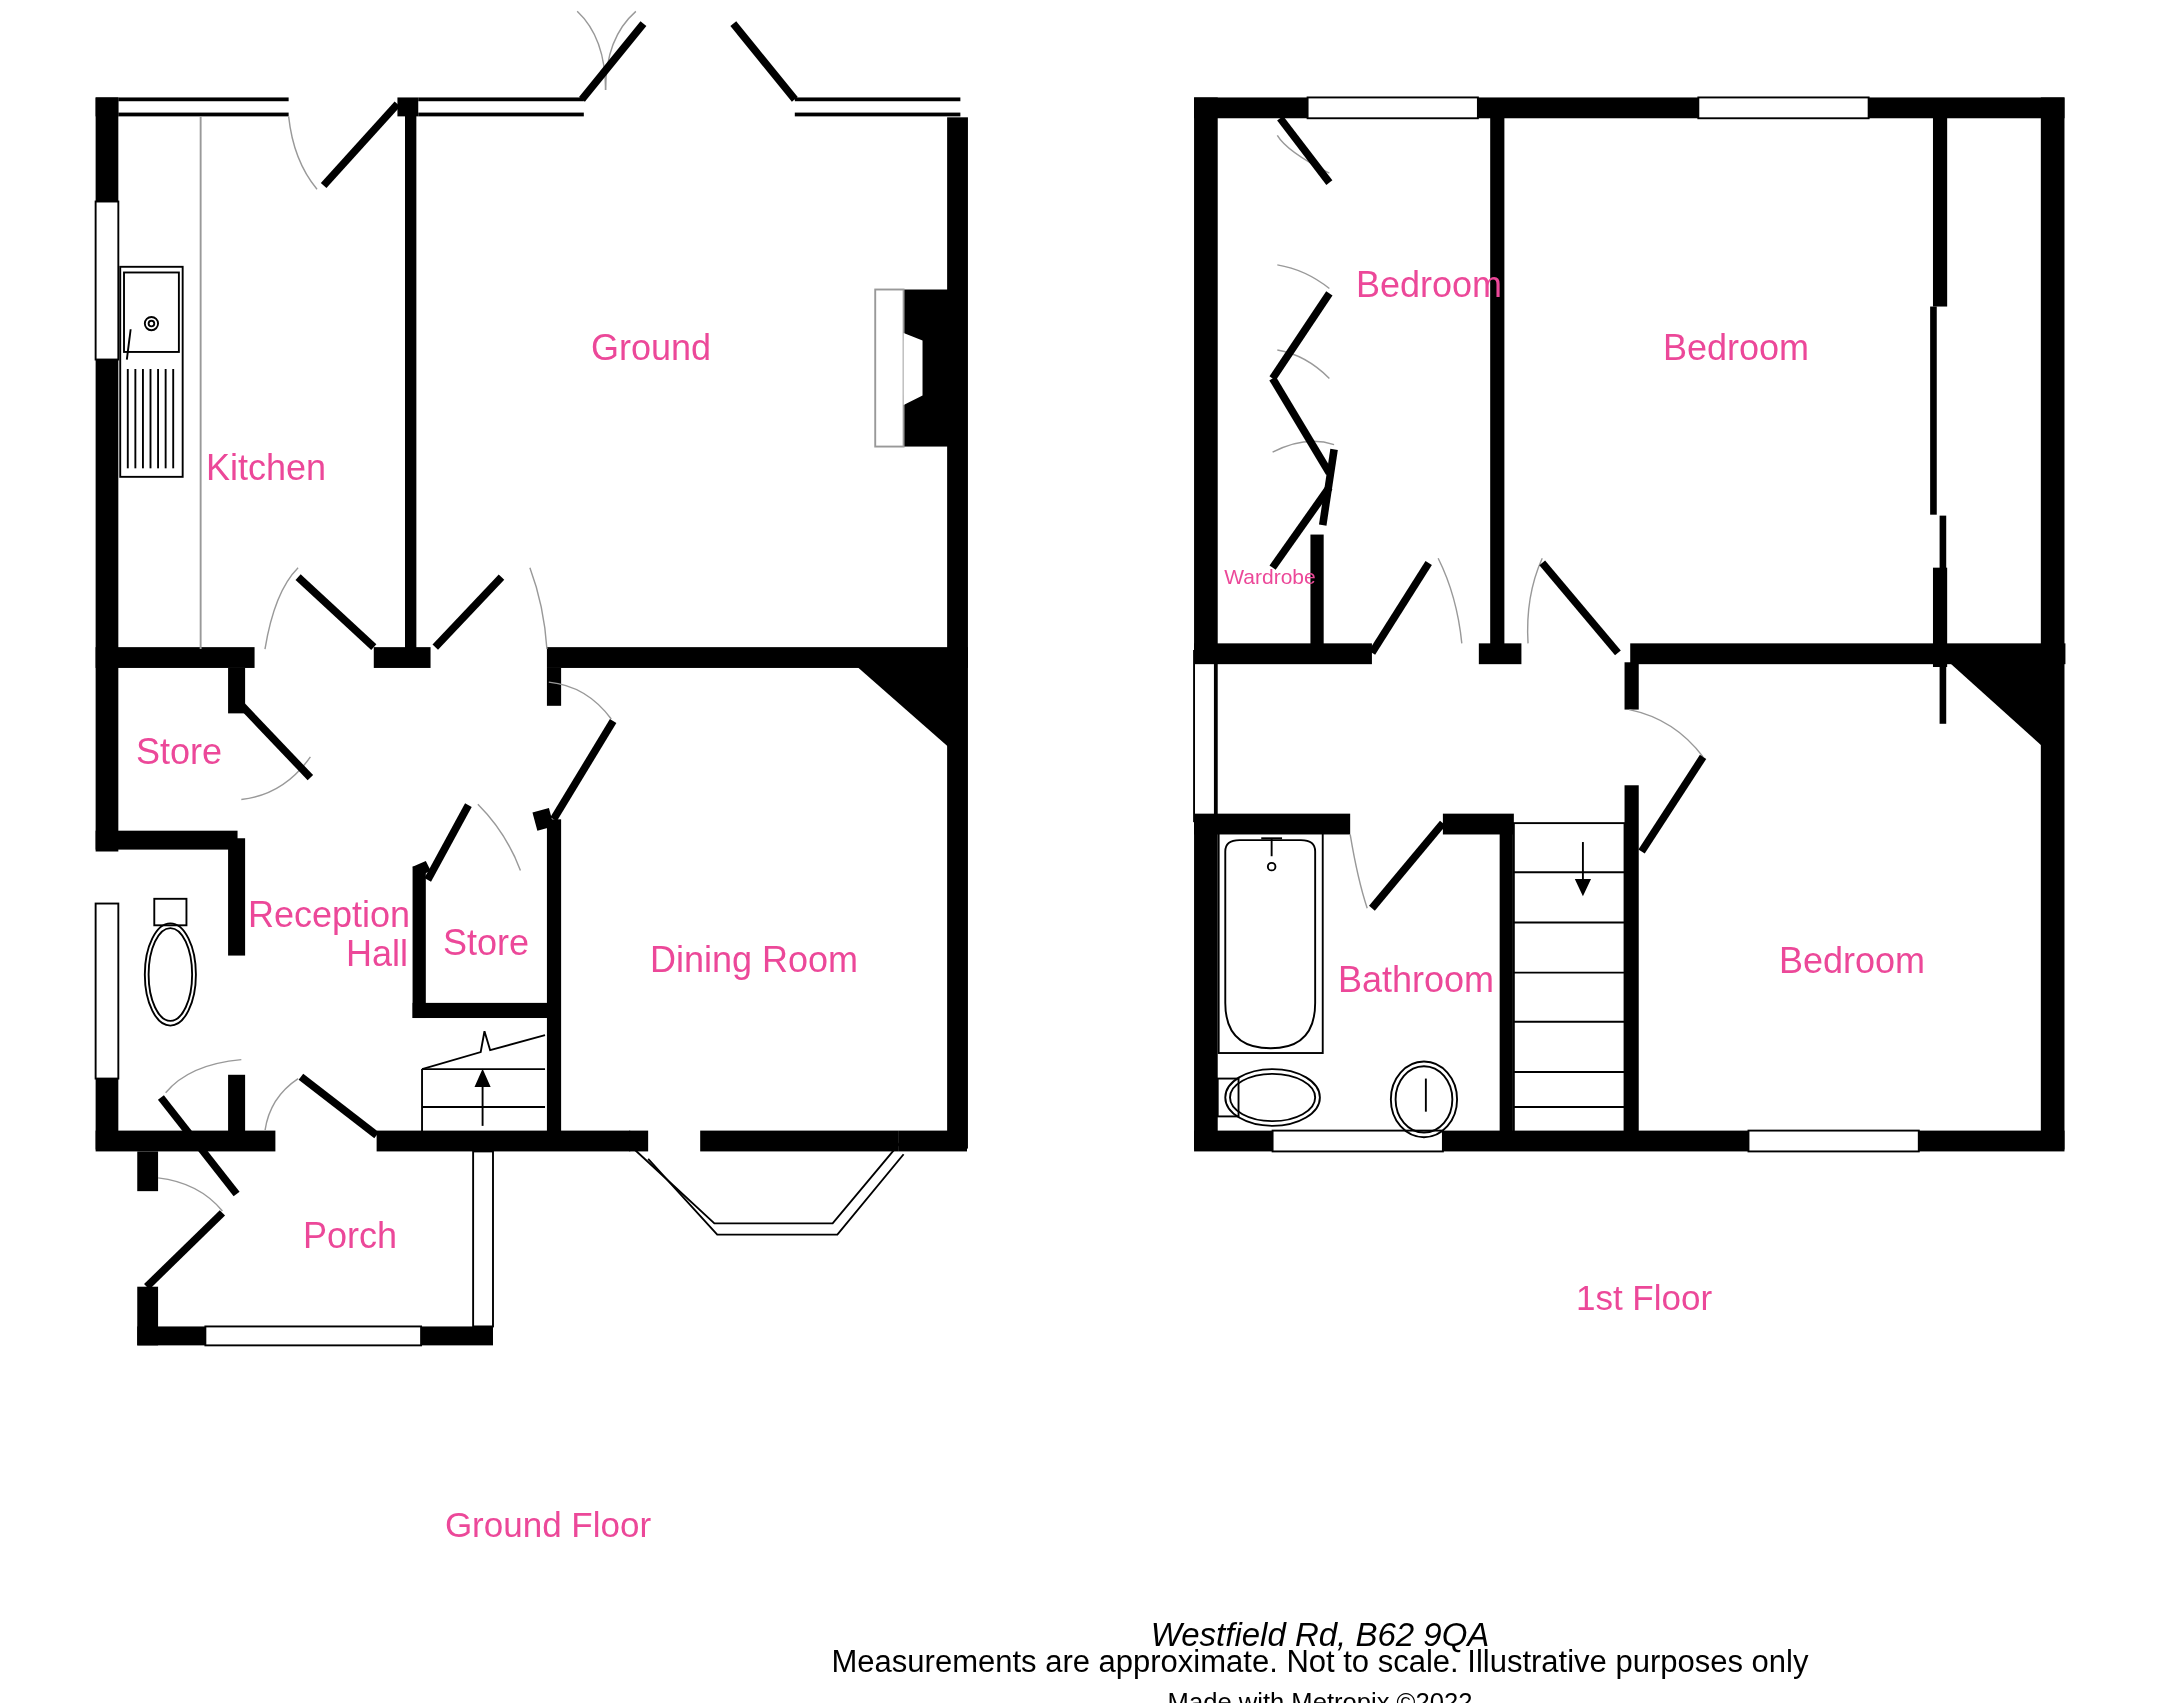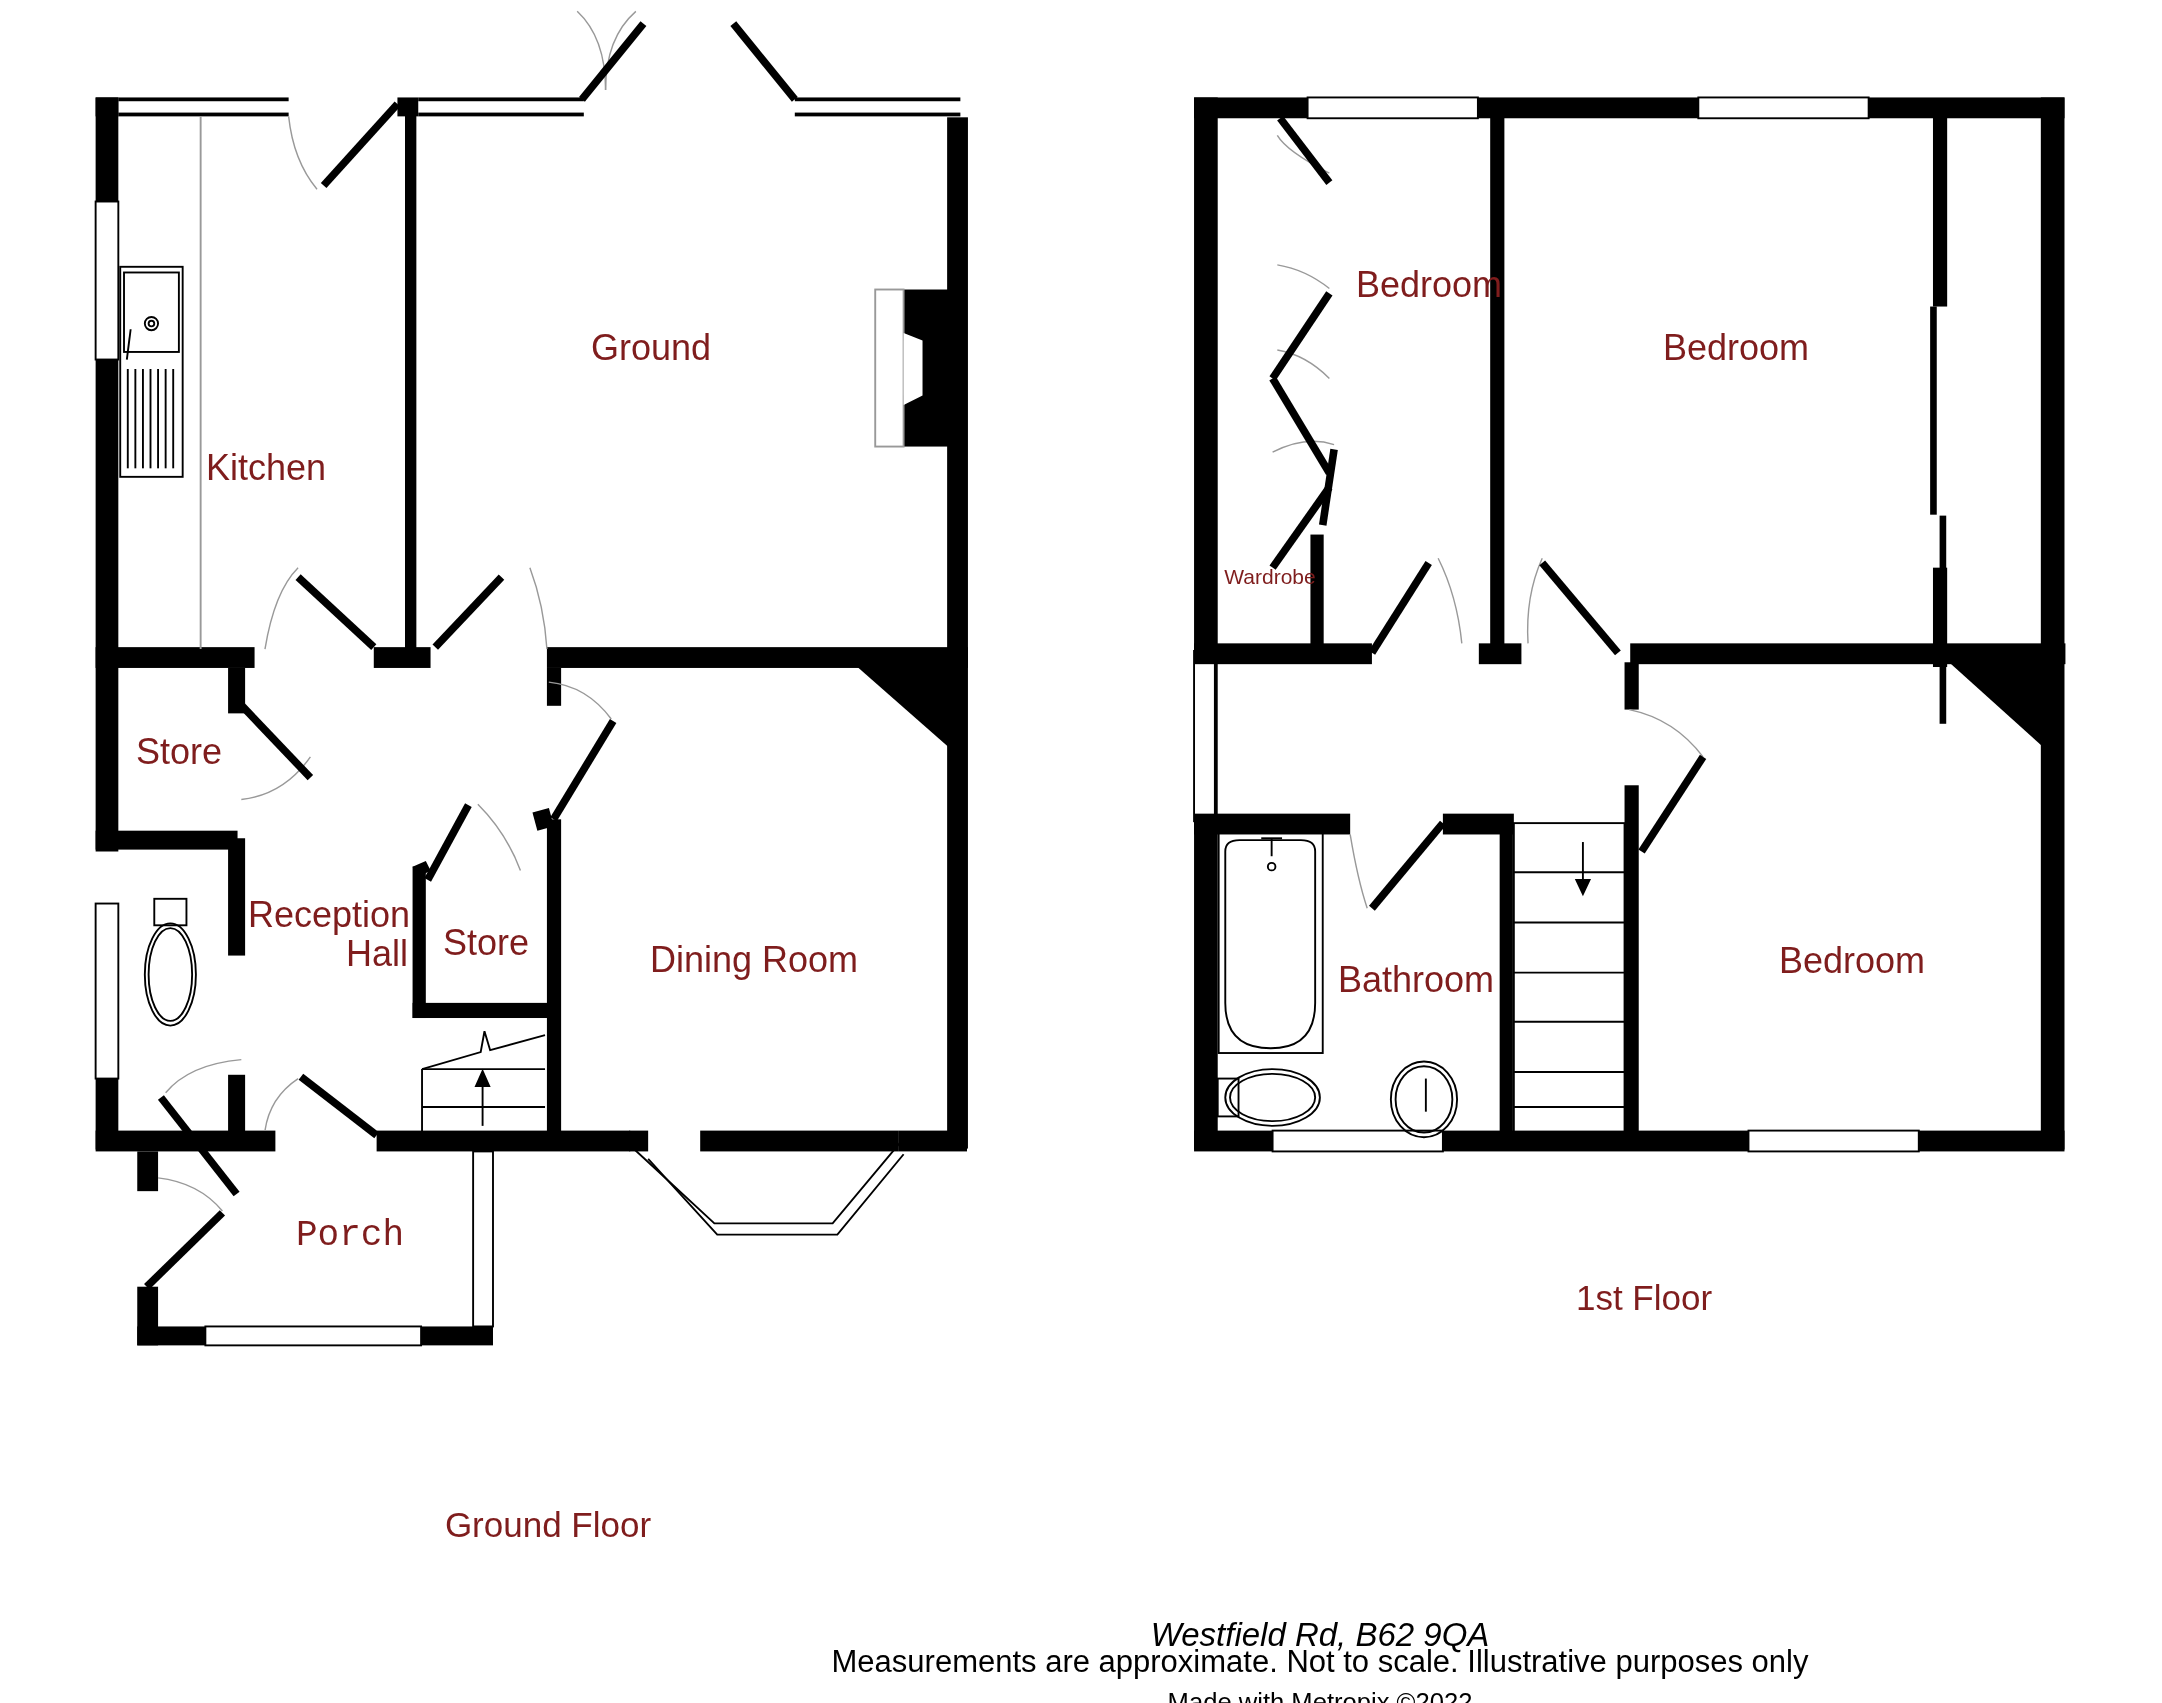--- a/index.html
+++ b/index.html
@@ -1,18 +1,18 @@
 <!DOCTYPE html>
 <html style="font-size:15px"><head>
 <meta charset="utf-8">
 <style>
   html,body{margin:0;padding:0;background:#fff;}
   body{width:2162px;height:1703px;position:relative;overflow:hidden;font-family:"Liberation Sans",sans-serif;}
   svg{position:absolute;left:0;top:0;}
-  .lbl{position:absolute;color:#7f1d1d;font-family:"Liberation Sans",sans-serif;white-space:nowrap;transform:translate(-50%,-50%);text-align:center;line-height:1.05;}
+  .lbl{position:absolute;color:#ec4899;font-family:"Liberation Sans",sans-serif;white-space:nowrap;transform:translate(-50%,-50%);text-align:center;line-height:1.05;}
   .room{font-size:36px;}
   .small{font-size:21px;}
   .floor{font-size:35px;}
   .footer{position:absolute;left:1320px;transform:translateX(-50%);text-align:center;white-space:nowrap;}
   .f1{top:1616px;font-size:33px;font-style:italic;}
   .f2{top:1644px;font-size:31px;}
   .f3{top:1688px;font-size:25.6px;}
 </style>
 </head>
 <body>
@@ -232,21 +232,21 @@
   </g>
 </svg>
 
 <div class="lbl room" style="left:651px;top:348px;">Ground</div>
 <div class="lbl room" style="left:266px;top:468px;">Kitchen</div>
 <div class="lbl room" style="left:179px;top:752px;">Store</div>
 <div class="lbl room" style="left:329px;top:915px;">Reception</div>
 <div class="lbl room" style="left:329px;top:954px;margin-left:48px;">Hall</div>
 <div class="lbl room" style="left:486px;top:943px;">Store</div>
 <div class="lbl room" style="left:754px;top:960px;">Dining Room</div>
-<div class="lbl room" style="left:350px;top:1236px;font-family:Liberation Mono, monospace;">Porch</div>
+<div class="lbl room" style="left:350px;top:1236px;">Porch</div>
 <div class="lbl floor" style="left:548px;top:1493px;margin-top:32px;">Ground Floor</div>
 
 <div class="lbl room" style="left:1429px;top:285px;">Bedroom</div>
 <div class="lbl small" style="left:1270px;top:577px;">Wardrobe</div>
 <div class="lbl room" style="left:1736px;top:348px;">Bedroom</div>
 <div class="lbl room" style="left:1416px;top:980px;">Bathroom</div>
 <div class="lbl room" style="left:1852px;top:961px;">Bedroom</div>
 <div class="lbl floor" style="left:1644px;top:1298px;">1st Floor</div>
 
 <div class="footer f1">Westfield Rd, B62 9QA</div>

